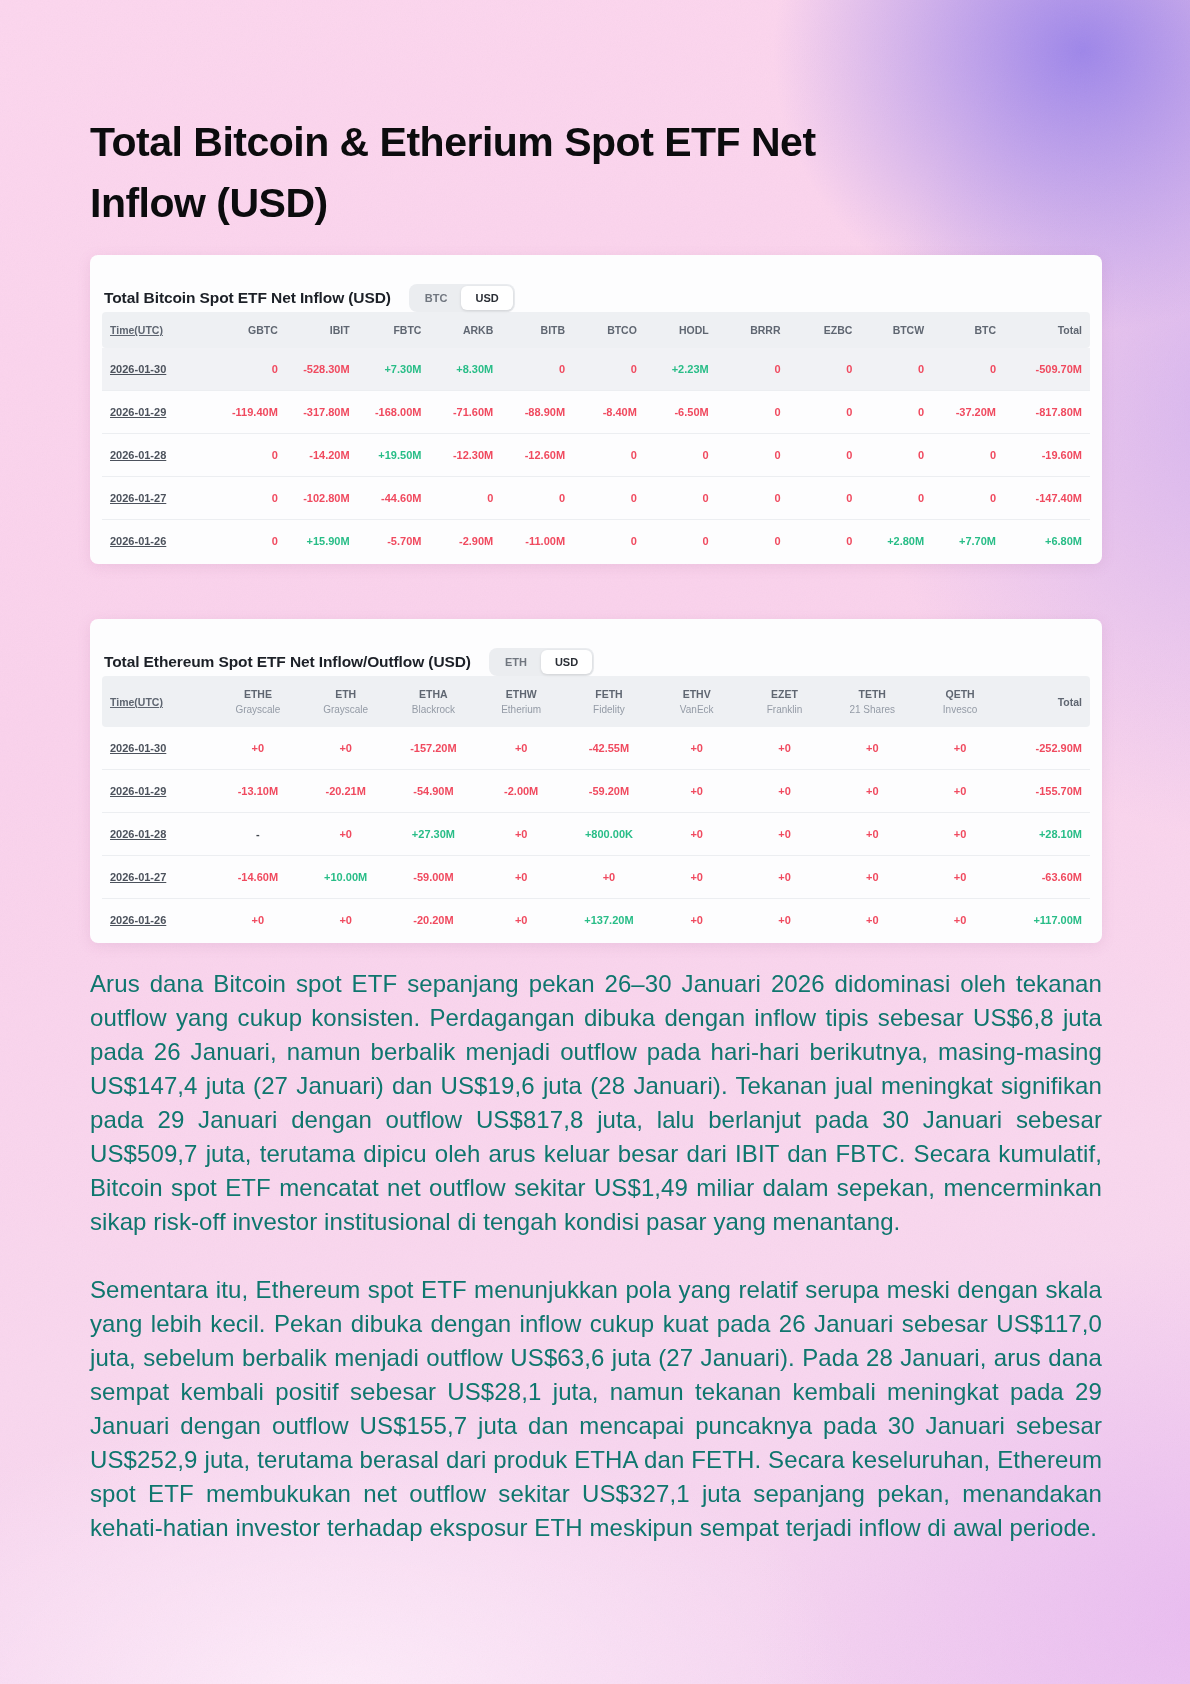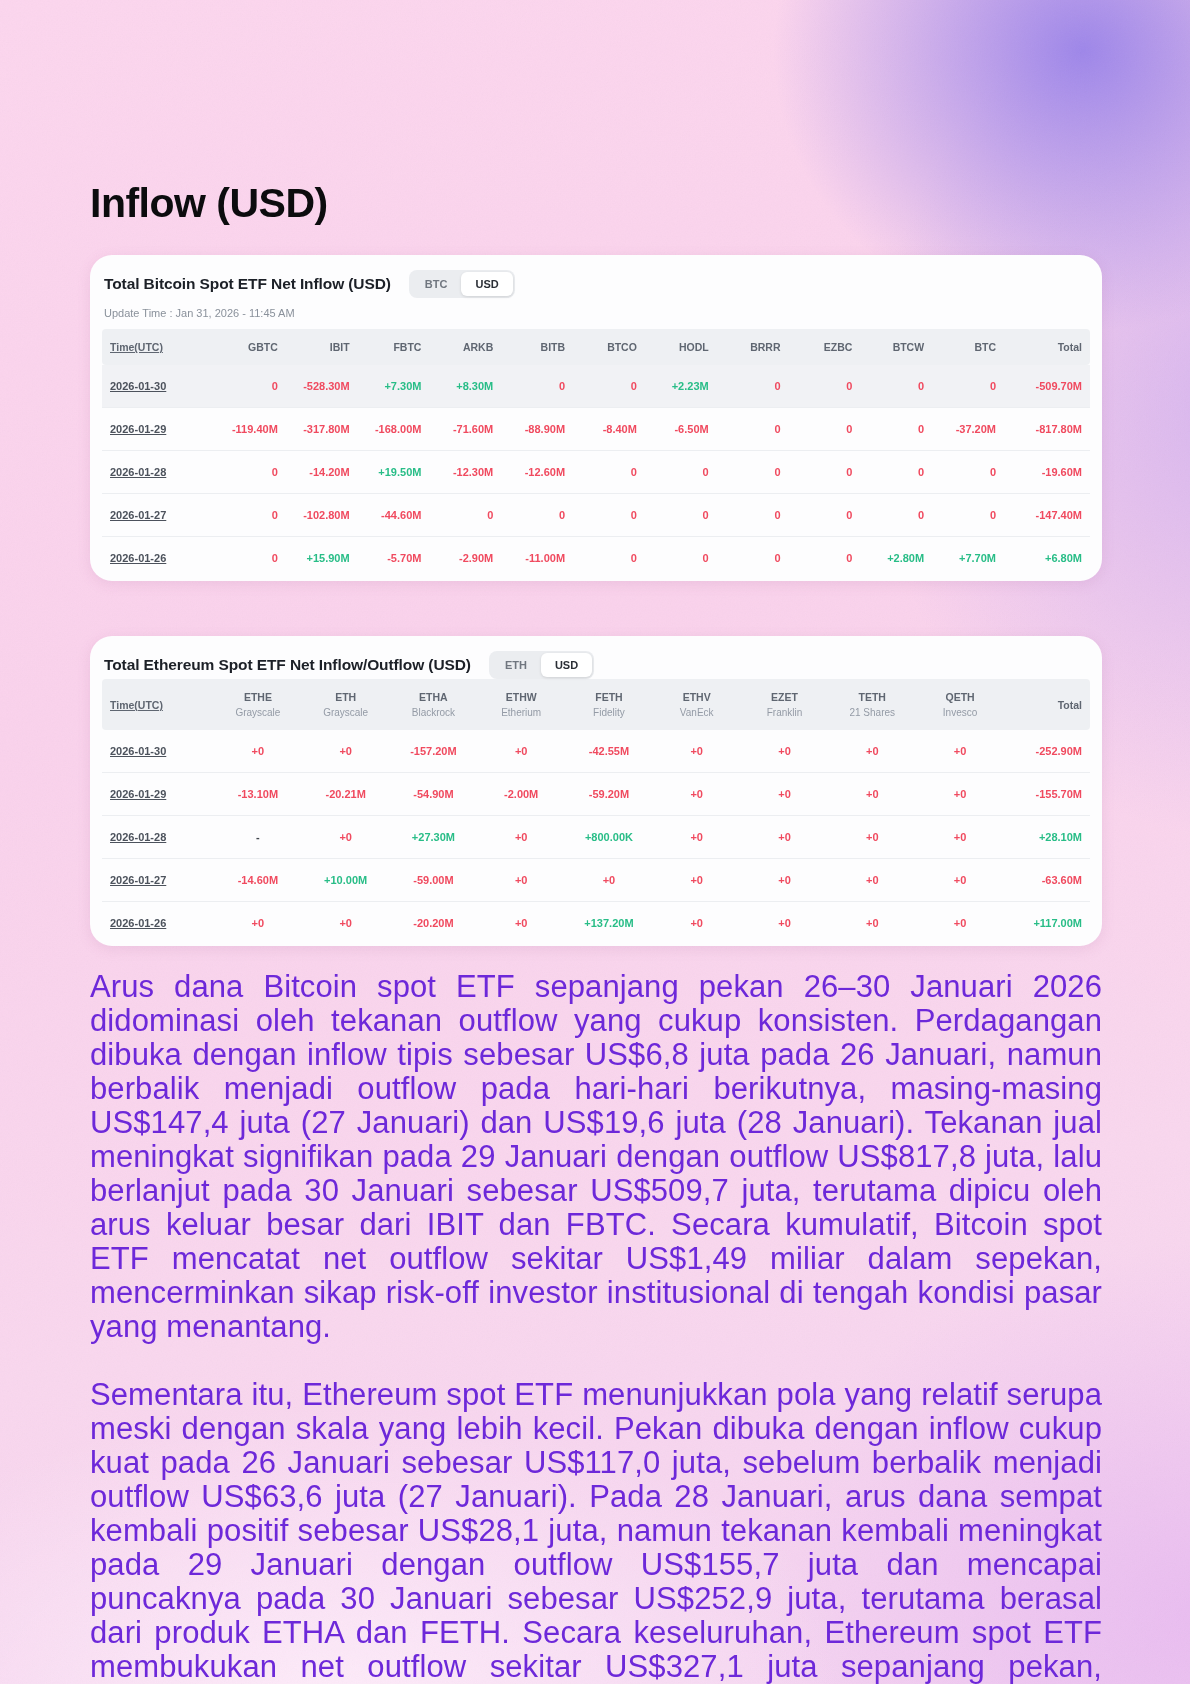--- a/index.html
+++ b/index.html
@@ -39,22 +39,22 @@
     line-height: 1.48;
     font-weight: 900;
     letter-spacing: -0.5px;
     color: #0c0c0e;
     margin-bottom: 22px;
   }
 
   
   .card {
     background: #fdfdfe;
-    border-radius: 22px;
-    padding: 13px 12px 2px 12px;
+    border-radius: 8px;
+    padding: 27px 12px 2px 12px;
     box-shadow: 0 3px 14px rgba(160, 90, 150, 0.14);
     margin-bottom: 55px;
   }
   .card.eth { margin-bottom: 24px; }
 
   .card-head {
     display: flex;
     align-items: center;
     gap: 18px;
     padding: 2px 2px 0 2px;
@@ -134,55 +134,54 @@
   .align-center th, .align-center td { text-align: center; }
   .align-right .col-total, .align-center .col-total { text-align: right; }
 
   td.date  { color: #4c525c; font-weight: 600; }
   td.v-neg  { color: #f04a5f; }
   td.v-pos  { color: #28bd87; }
   td.v-dash { color: #3f444b; }
 
   
   .para {
-    font-size: 31px;
+    font-size: 24px;
     line-height: 34px;
-    color: #6d28d9;
+    color: #0f766e;
     text-align: justify;
     letter-spacing: 0.1px;
     margin-bottom: 34px;
   }
 </style>
 </head>
 <body>
 
 <svg class="grain" width="1190" height="1684" xmlns="http://www.w3.org/2000/svg">
   <filter id="noise">
     <feTurbulence type="fractalNoise" baseFrequency="0.8" numOctaves="2" stitchTiles="stitch"></feTurbulence>
     <feColorMatrix type="saturate" values="0"></feColorMatrix>
   </filter>
   <rect width="100%" height="100%" filter="url(#noise)" opacity="0.045"></rect>
 </svg>
 
 <div class="content">
 
   <h1 class="page-title">
-    <br>
+    <span>Total Bitcoin &amp; Etherium Spot ETF Net</span><br>
     <span>Inflow (USD)</span>
   </h1>
 
   <section class="card btc">
     <div class="card-head">
       <h2 class="card-title">Total Bitcoin Spot ETF Net Inflow (USD)</h2>
       <div class="toggle">
         <button class="toggle-opt">BTC</button>
         <button class="toggle-opt active">USD</button>
       </div>
     </div>
-    <div class="update-line">Update Time : Jan 31, 2026 - 11:45 AM</div>
     <table class="align-right">
         <thead>
           <tr>
             <th class="col-time">Time(UTC)</th>
             <th>
               <div class="tick">GBTC</div>
             </th>
             <th>
               <div class="tick">IBIT</div>
             </th>

